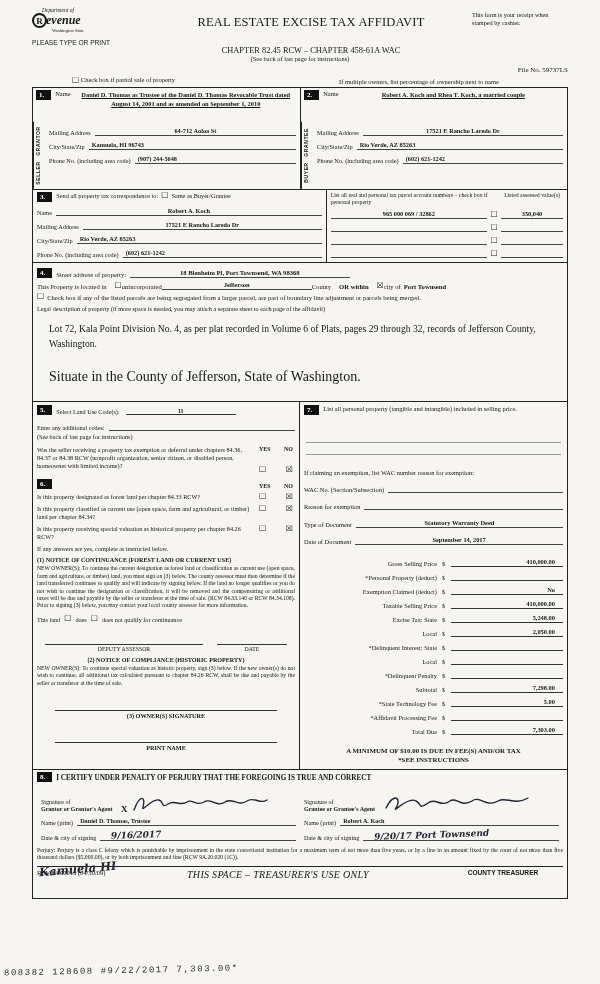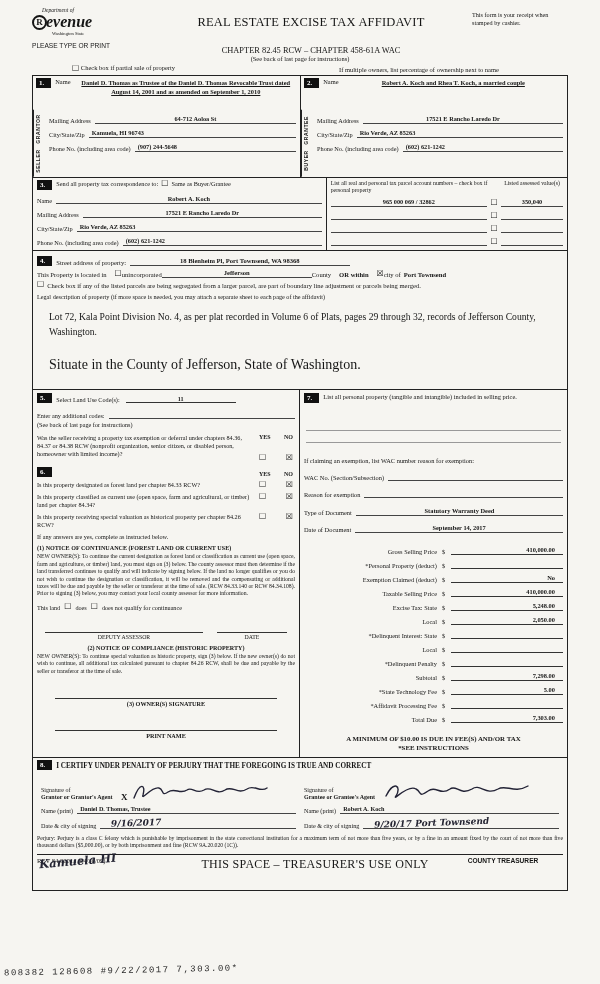--- a/index.html
+++ b/index.html
@@ -11,21 +11,21 @@
   }
   .inner { position:absolute; left:32px; top:7px; width:536px; }
 
   
   .hdr { display:flex; align-items:flex-start; }
   .logo-block { width:118px; }
   .logo-dept { font-size:5.5px; font-style:italic; padding-left:10px; }
   .logo-row { display:flex; align-items:center; }
   .logo-circle { width:15px; height:15px; border:2px solid #151515; border-radius:50%;
     display:flex; align-items:center; justify-content:center; font-weight:bold; font-size:9px; }
-  .logo-name { font-size:16px; font-weight:bold; font-style:italic; margin-left:-1px; }
+  .logo-name { font-size:12px; font-weight:bold; font-style:italic; margin-left:-1px; }
   .logo-state { font-size:4.6px; padding-left:20px; }
   .please { font-size:6.6px; margin-top:6px; font-family:"Liberation Sans",sans-serif; }
   .title-block { flex:1; text-align:center; padding-top:8px; }
   .title { font-size:12.5px; font-weight:normal; letter-spacing:.2px; }
   .chapter { font-size:8.4px; margin-top:16px; }
   .receipt { width:96px; font-size:6.2px; padding-top:4px; line-height:1.3; }
   .warning { text-align:center; font-weight:bold; font-size:8.4px; margin-top:2px; }
   .seeback { text-align:center; font-size:6.4px; }
   .fileno { text-align:right; font-size:7px; margin-top:4px; }
   .toprow { display:flex; font-size:6.5px; margin-top:2px; align-items:flex-end; }
@@ -127,21 +127,21 @@
   .sig-svg { margin-bottom:-2px; }
   .nd-row { display:flex; }
   .nd-half { width:50%; display:flex; align-items:flex-end; padding:0 4px; }
   .hand { font-family:"DejaVu Serif",serif; font-style:italic; font-weight:bold;
     color:#242432; display:inline-block; transform:rotate(-2deg); }
   .hand-date { font-size:9px; padding-left:8px; }
   .hand-city-abs { position:absolute; left:6px; bottom:22px; font-size:11.5px; transform:rotate(-5deg); }
   .perjury { font-size:5.7px; line-height:1.3; margin-top:6px; text-align:justify; }
   .footrow { display:flex; align-items:flex-start; border-top:1px solid #222; margin-top:4px; padding:2px 0 18px; }
   .rev { font-size:6.6px; width:150px; }
-  .tspace { flex:1; text-align:center; font-size:12px; letter-spacing:.3px; }
+  .tspace { flex:1; text-align:left; font-size:10px; letter-spacing:.3px;font-style:italic; }
   .ctreas { width:120px; text-align:center; font-weight:bold; font-size:6.6px; font-family:"Liberation Sans",sans-serif; }
 
   .stamp { position:absolute; left:4px; bottom:8px; font-family:"Liberation Mono",monospace;
     font-size:9px; letter-spacing:1.5px; color:#2a2a2a; transform:rotate(-1.2deg); }
 </style>
 </head>
 <body>
 
 <div class="page">
   <div class="inner">
@@ -156,20 +156,21 @@
         <div class="logo-state">Washington State</div>
         <div class="please">PLEASE TYPE OR PRINT</div>
       </div>
       <div class="title-block">
         <div class="title">REAL ESTATE EXCISE TAX AFFIDAVIT</div>
         <div class="chapter">CHAPTER 82.45 RCW – CHAPTER 458-61A WAC</div>
       </div>
       <div class="receipt">This form is your receipt when stamped by cashier.</div>
     </div>
     <div class="seeback">(See back of last page for instructions)</div>
+    <div class="fileno">File No. 59737LS</div>
 
     <div class="toprow">
       <div class="toprow-left">
         <span class="cb">☐</span>
         <span>Check box if partial sale of property</span>
       </div>
       <div class="toprow-right">If multiple owners, list percentage of ownership next to name</div>
     </div>
 
     <div class="parties">

